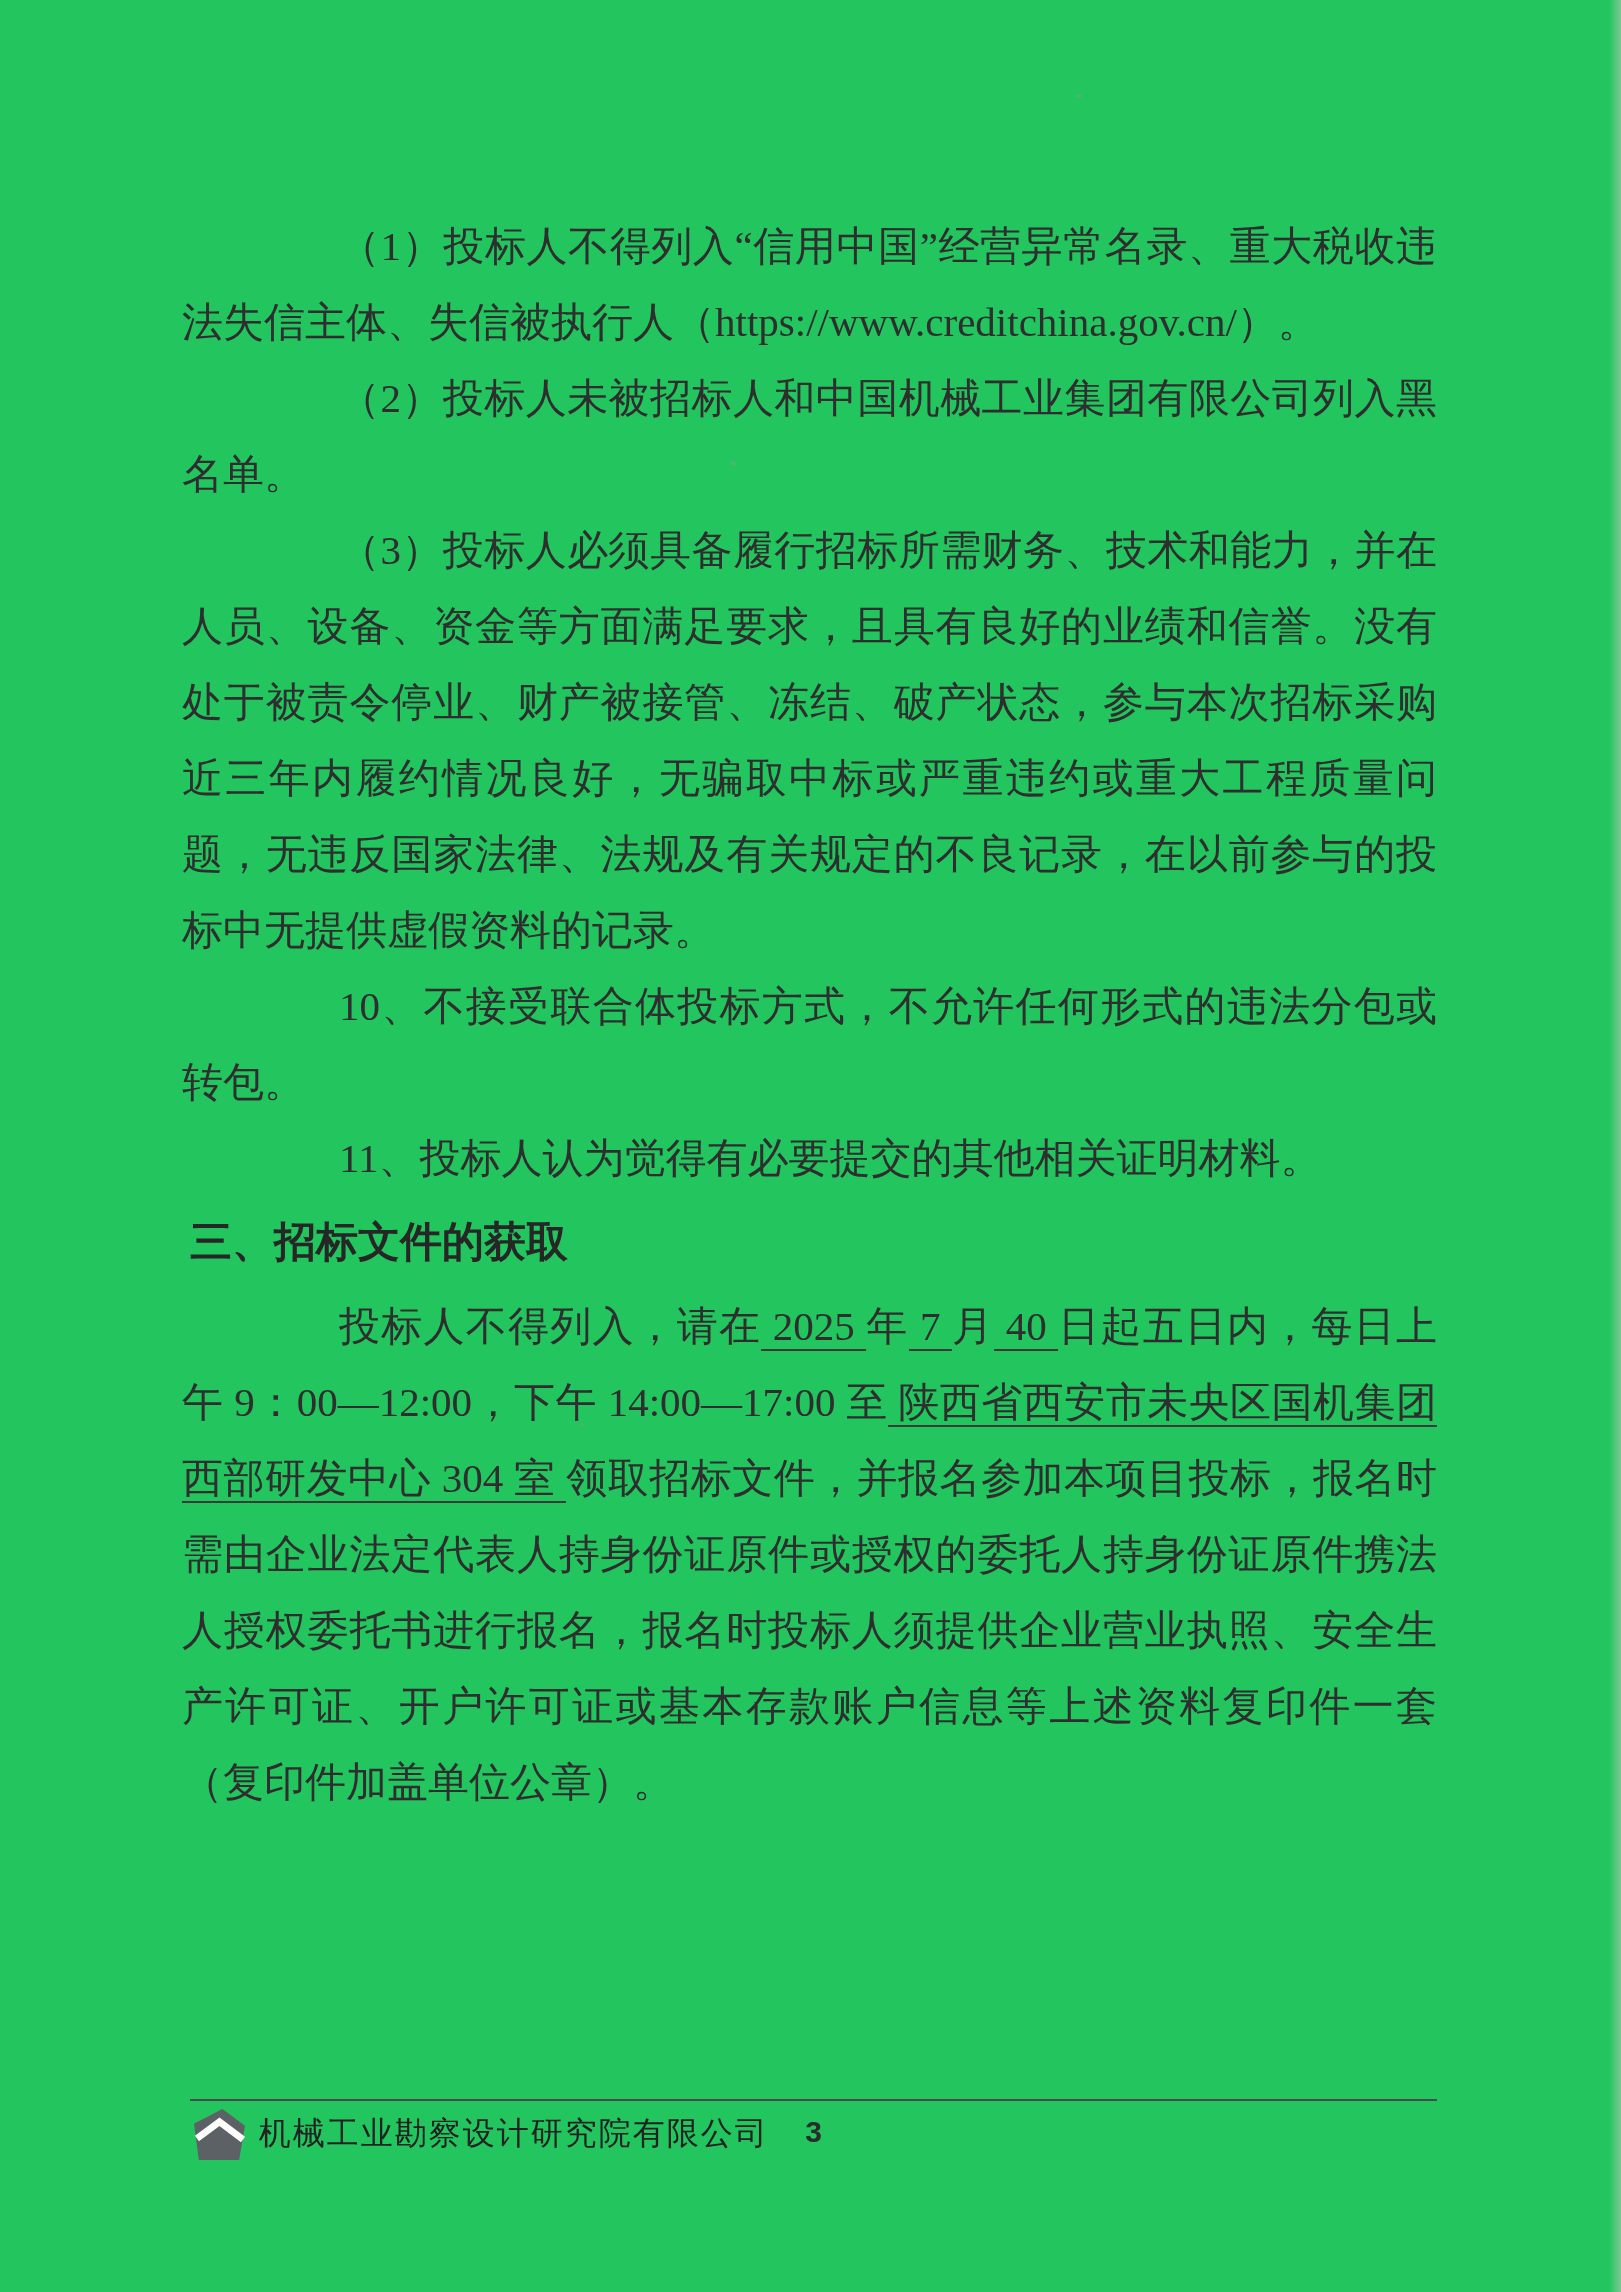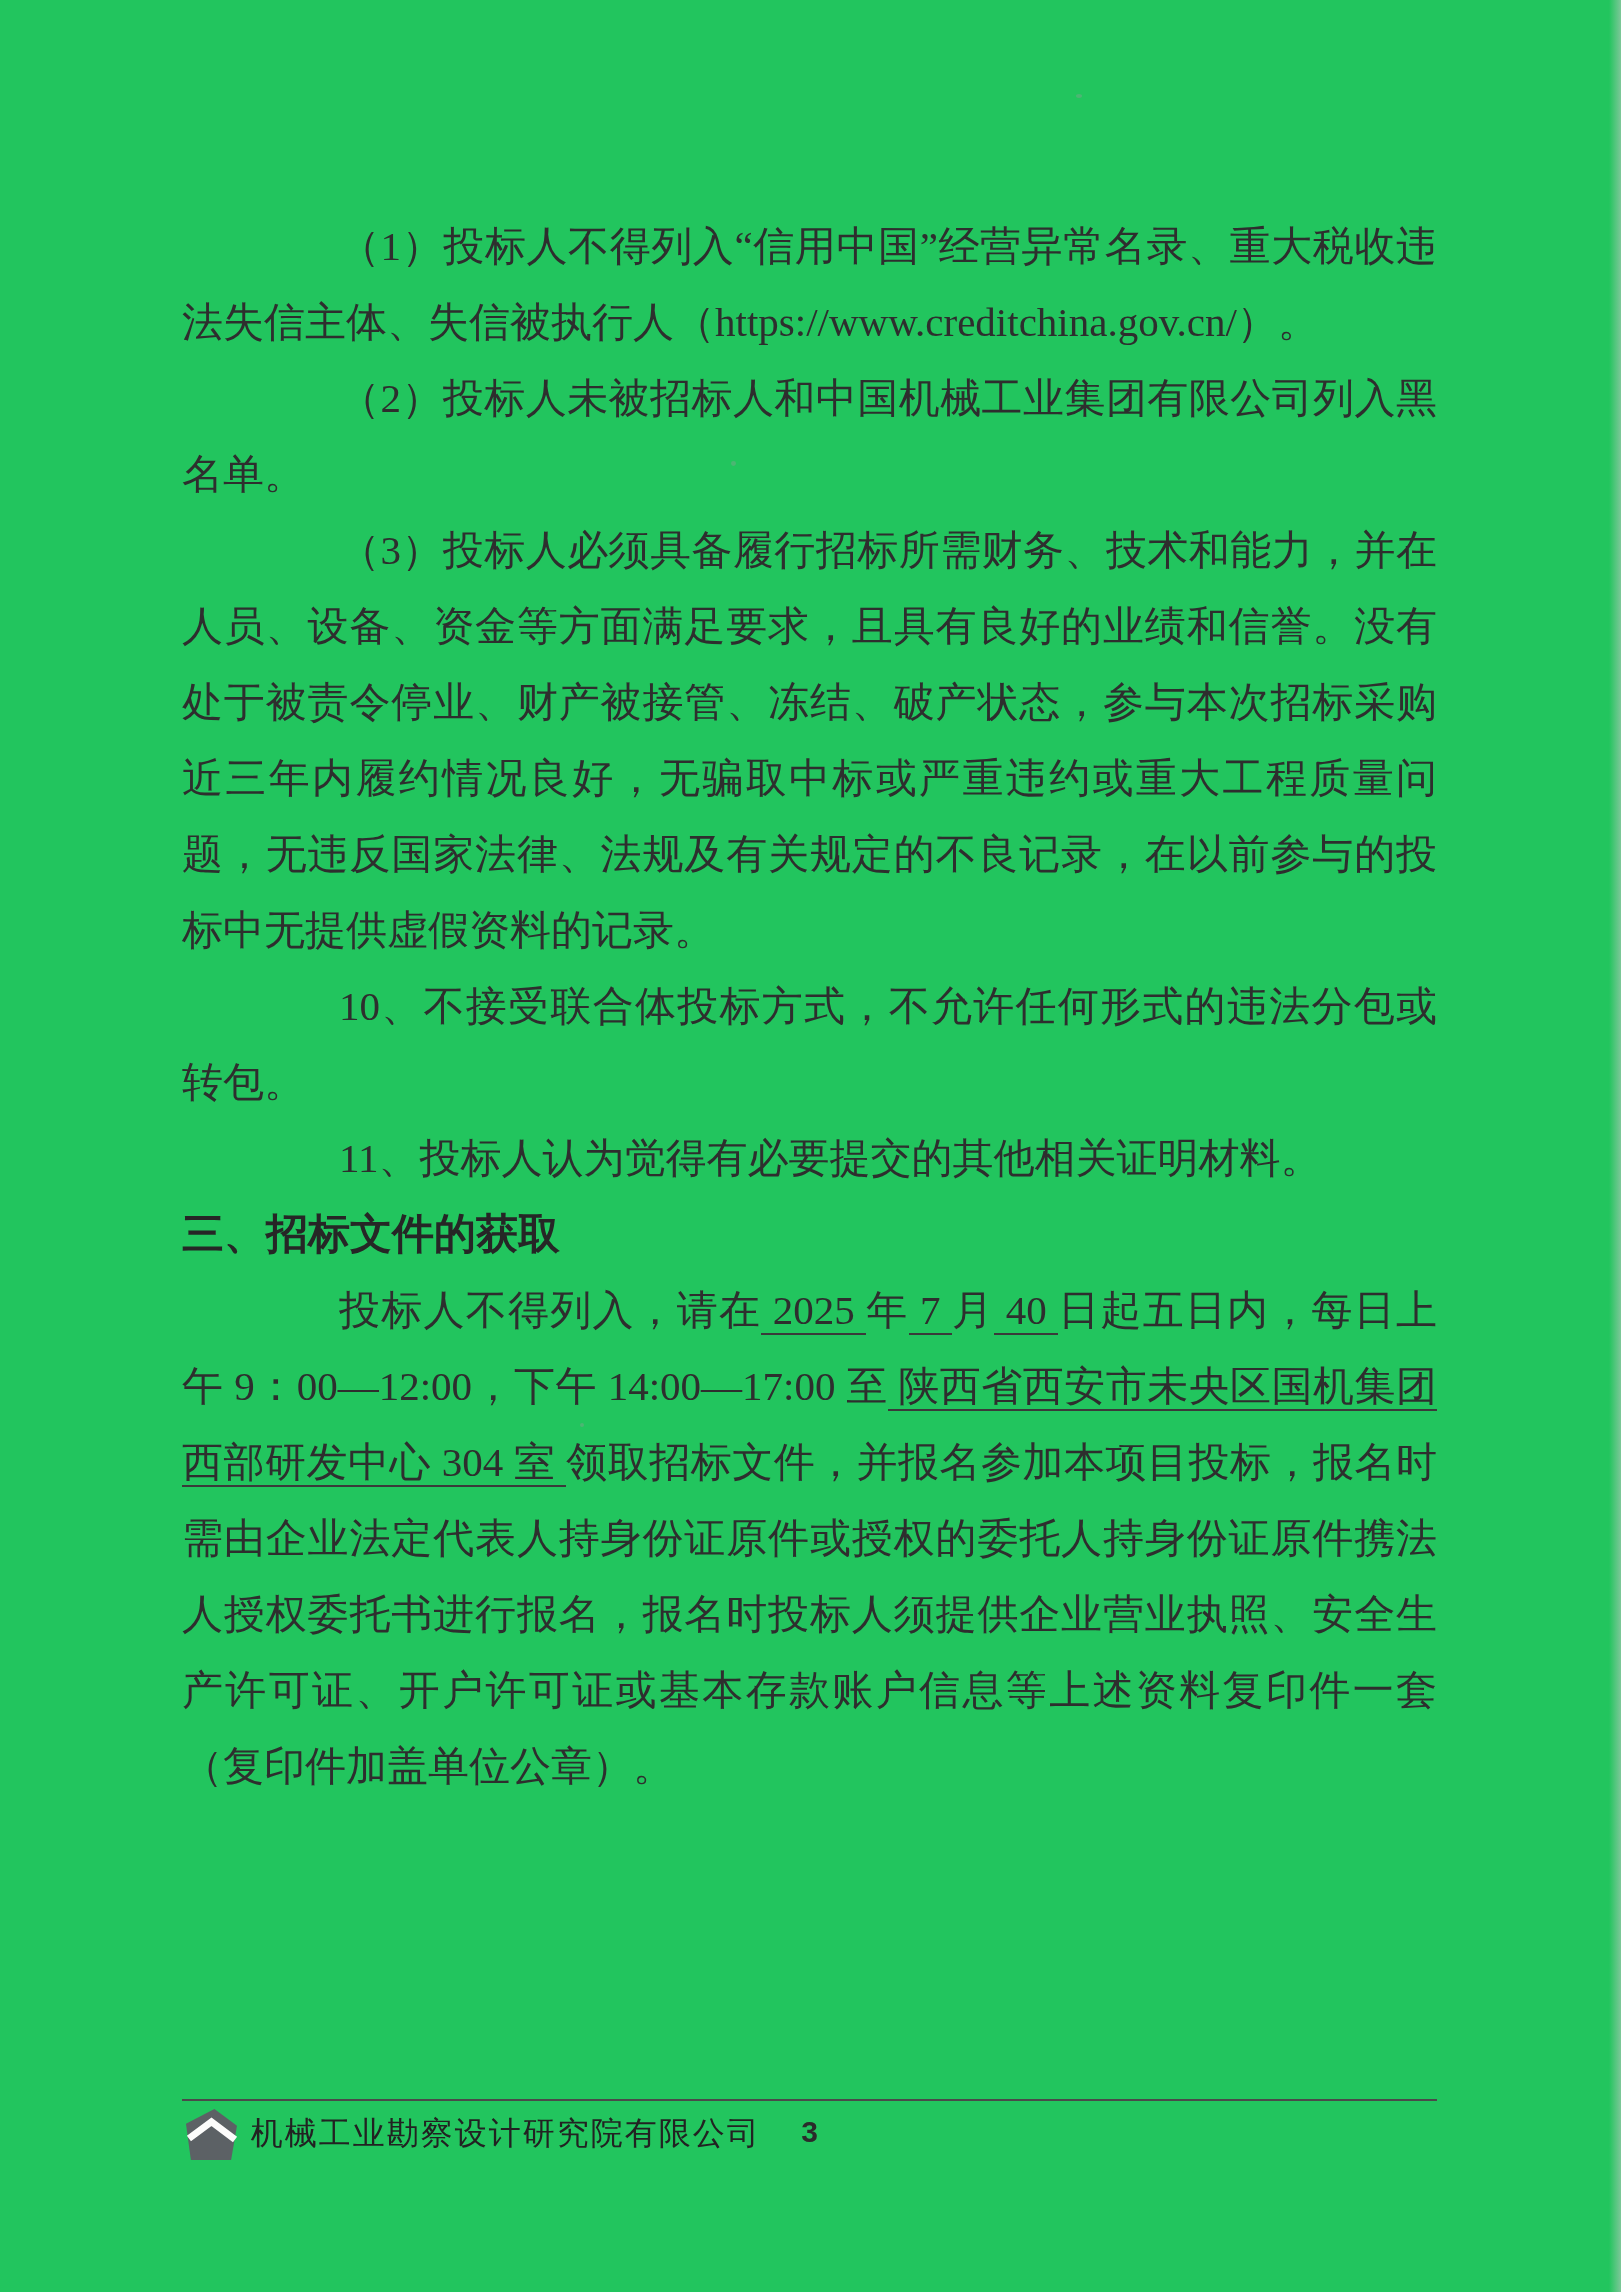--- a/index.html
+++ b/index.html
@@ -21,34 +21,34 @@
   .speck{position:absolute;border-radius:50%;background:#9a9a9a;opacity:.35;pointer-events:none;}
   .doc{
     position:absolute;
     left:182px;right:184px;top:208px;
     font-size:41px;line-height:76px;
     text-align:justify;
   }
   .para{margin:0;text-indent:157px;}
   .para span{white-space:pre-wrap;}
   .heading{
-    margin:0;
+    margin:8px;
     font-family:"Liberation Sans","DejaVu Sans",sans-serif;
     font-weight:700;
     font-size:42px;line-height:76px;
     text-indent:0;
     color:#262626;
     text-align:left;
   }
   .u{
     border-bottom:2.9px solid #3a3a3a;
   }
   .footer{
     position:absolute;
-    left:182px;right:184px;top:2099px;
+    left:190px;right:184px;top:2099px;
     border-top:2.9px solid #4a4a4a;
     height:69px;
     text-align:center;
   }
   .footer-inner{
     display:flex;align-items:center;
     padding-top:7.8px;
   }
   .logo{flex:0 0 auto;margin-right:11.8px;display:block;}
   .company{

